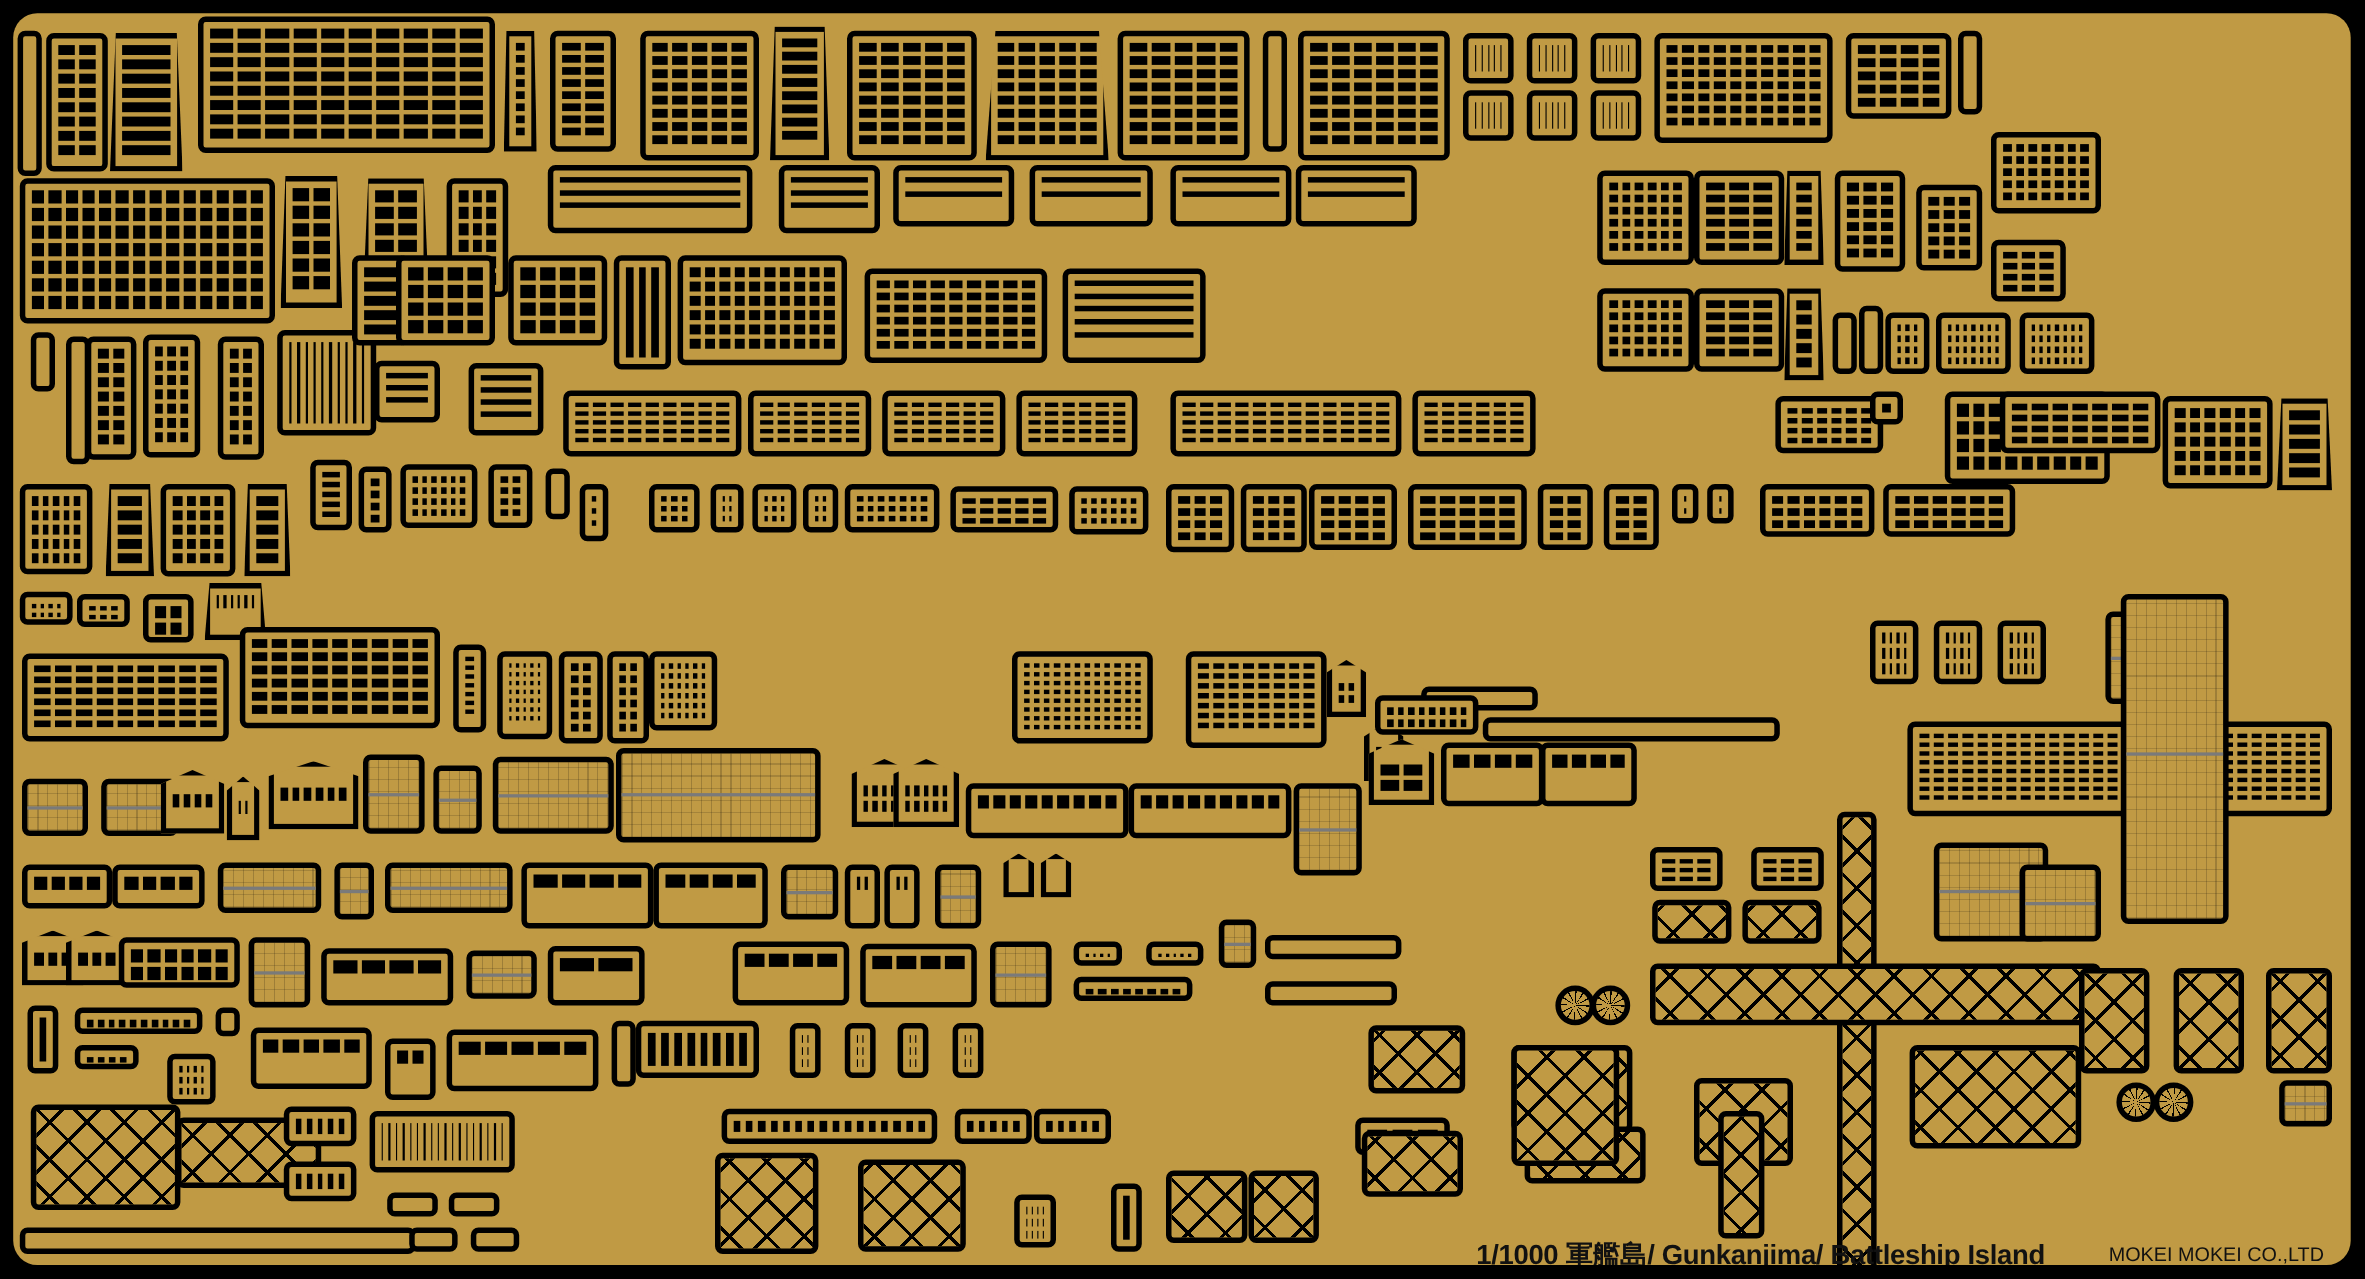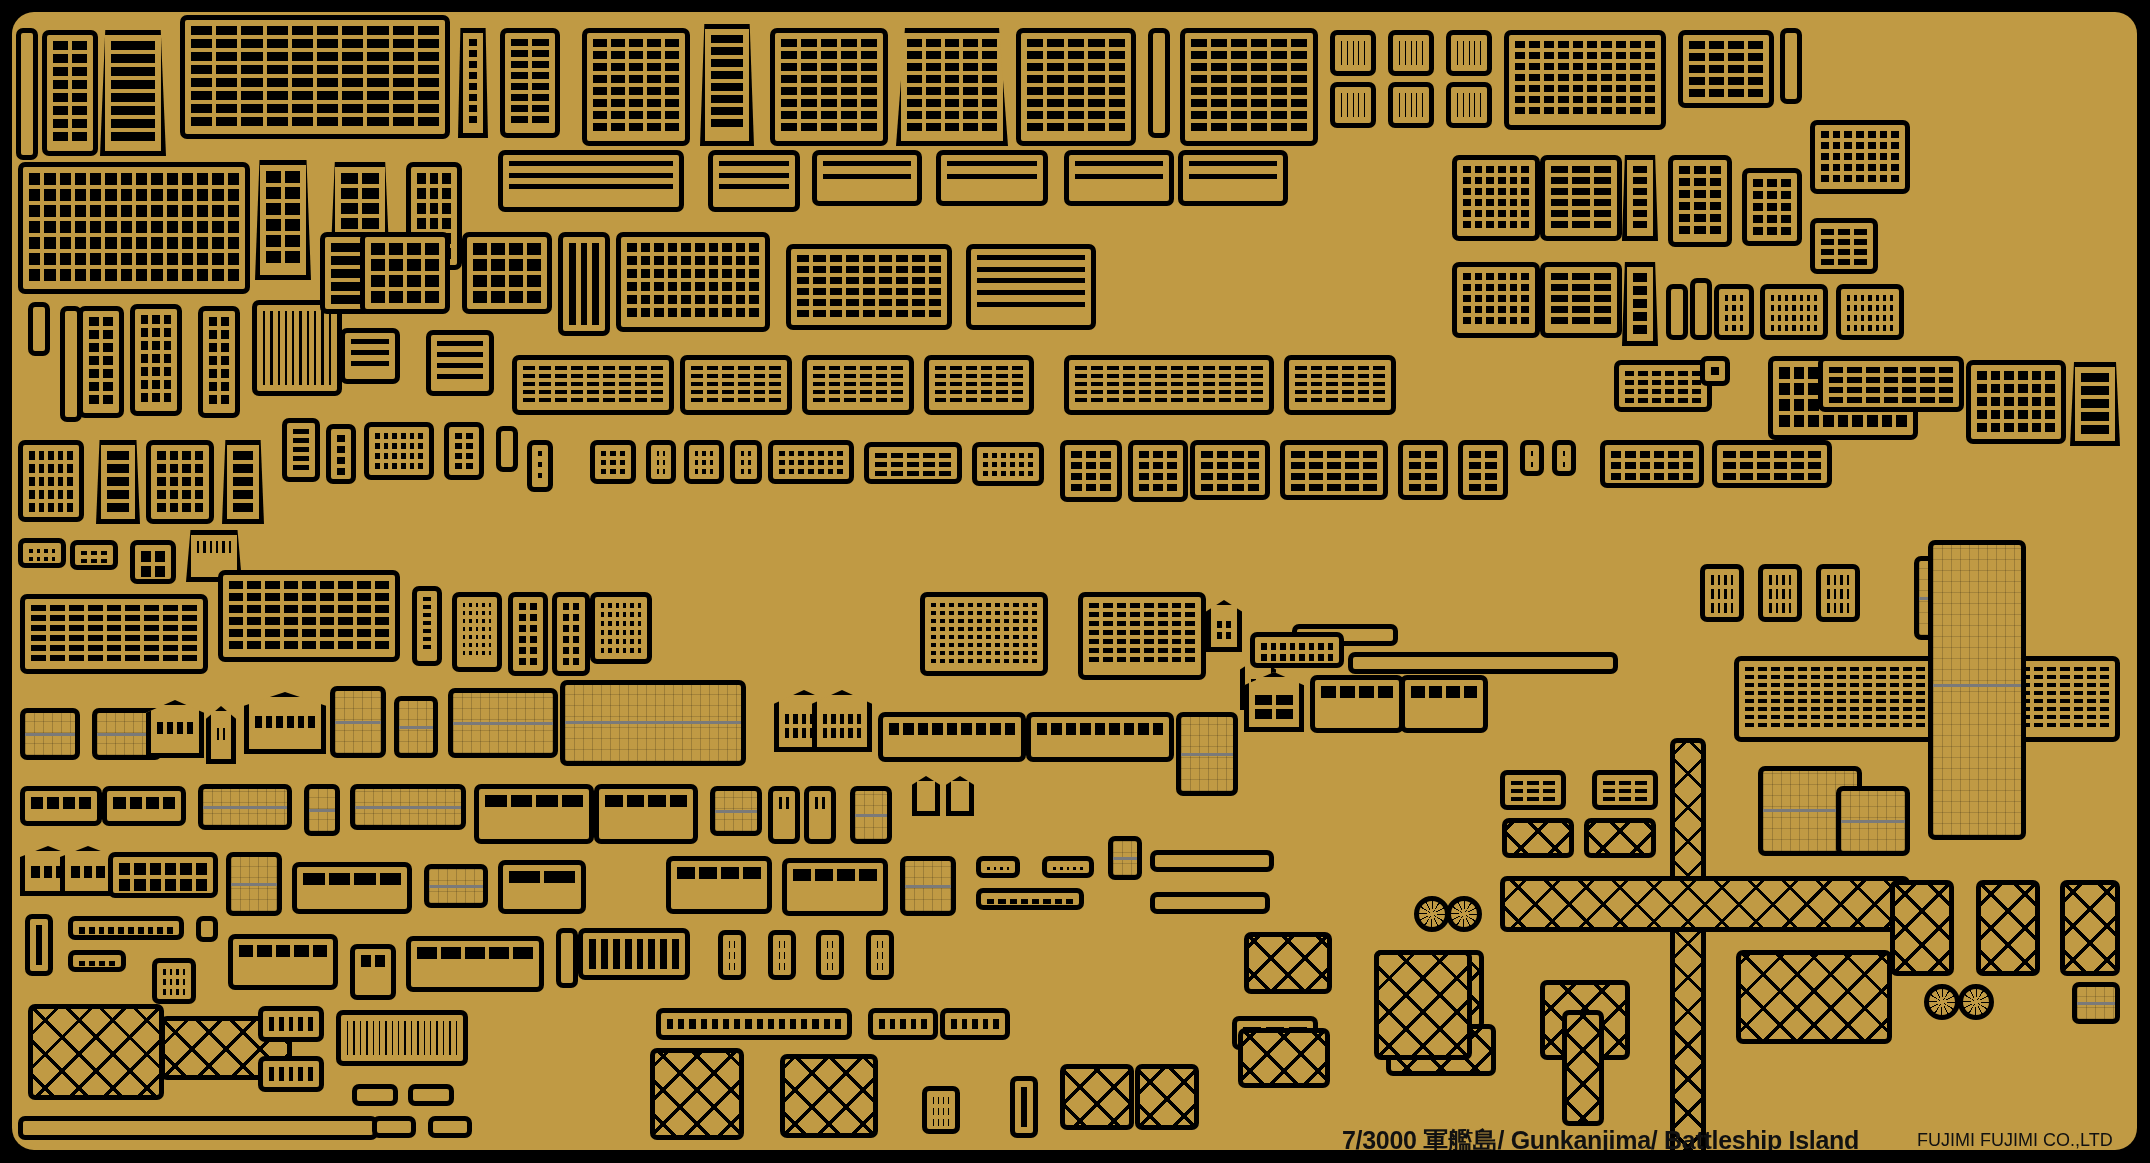--- a/index.html
+++ b/index.html
@@ -3173,15 +3173,15 @@
       <div class="part truss" style="left: 1878px; top: 868px; width: 64px; height: 96px;"></div>
       <div class="part truss" style="left: 1964px; top: 868px; width: 64px; height: 96px;"></div>
       <div class="part truss" style="left: 2048px; top: 868px; width: 60px; height: 96px;"></div>
       <div class="part etch" style="left: 2060px; top: 970px; width: 48px; height: 42px;"></div>
       <div class="part truss" style="left: 1362px; top: 938px; width: 98px; height: 110px;"></div>
       <div class="wheel" style="left: 1402px; top: 884px; width: 36px; height: 36px;"></div>
       <div class="wheel" style="left: 1434px; top: 884px; width: 36px; height: 36px;"></div>
       <div class="wheel" style="left: 1912px; top: 972px; width: 36px; height: 36px;"></div>
       <div class="wheel" style="left: 1946px; top: 972px; width: 36px; height: 36px;"></div>
     </div>
-  <div class="caption">7/3000 軍艦島/ Gunkanjima/ Battleship Island</div>
-  <div class="maker">FUJIMI FUJIMI CO.,LTD</div>
+  <div class="caption">1/1000 軍艦島/ Gunkanjima/ Battleship Island</div>
+  <div class="maker">MOKEI MOKEI CO.,LTD</div>
 </div>
 
 </body></html>

